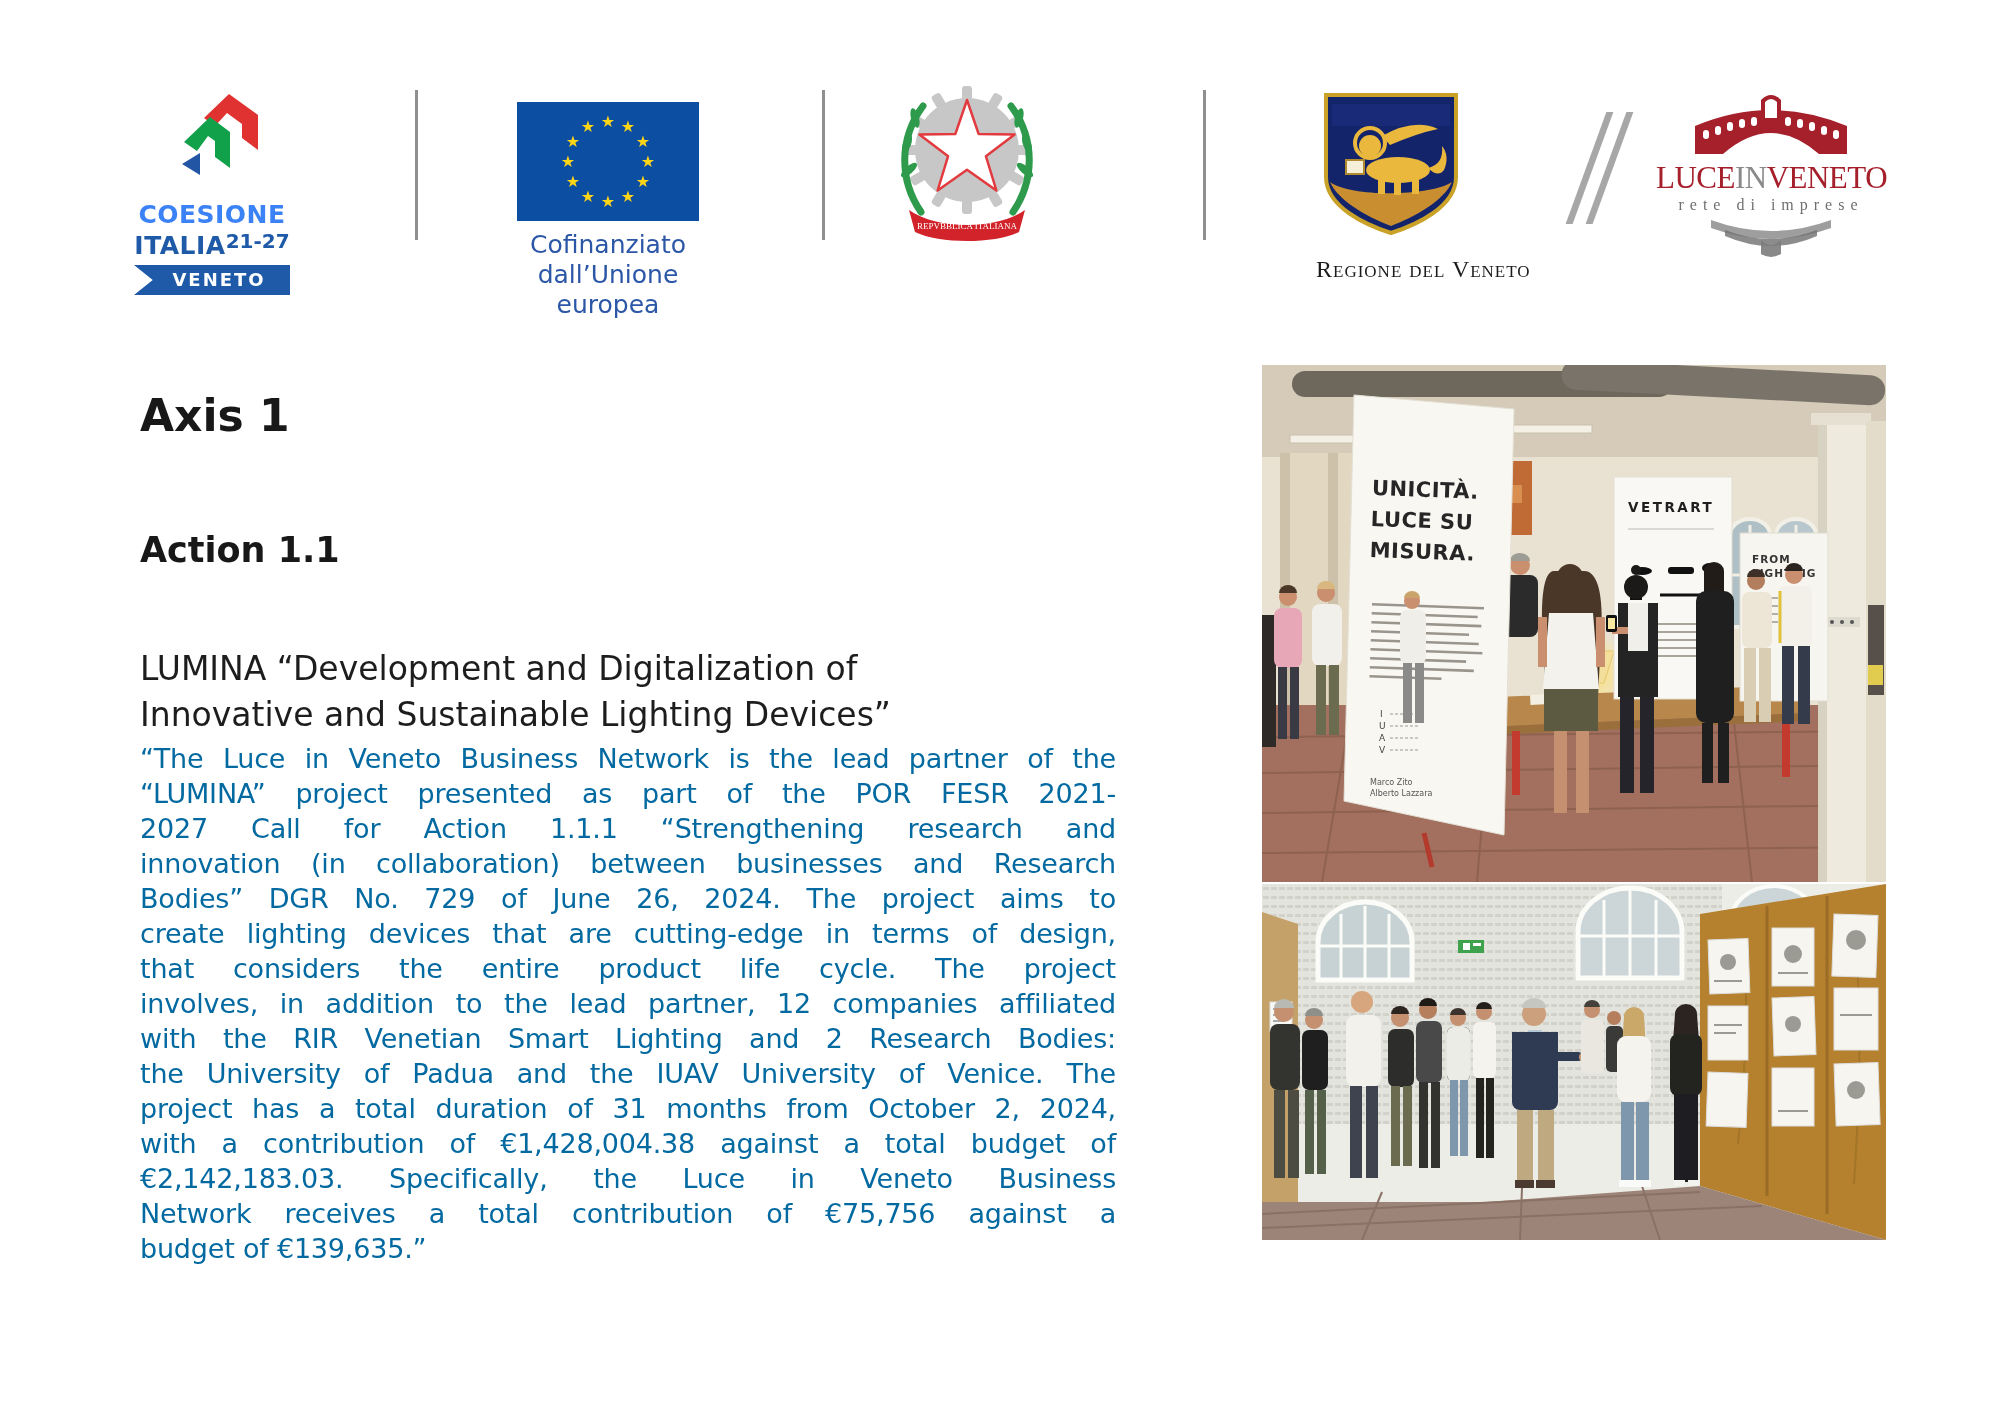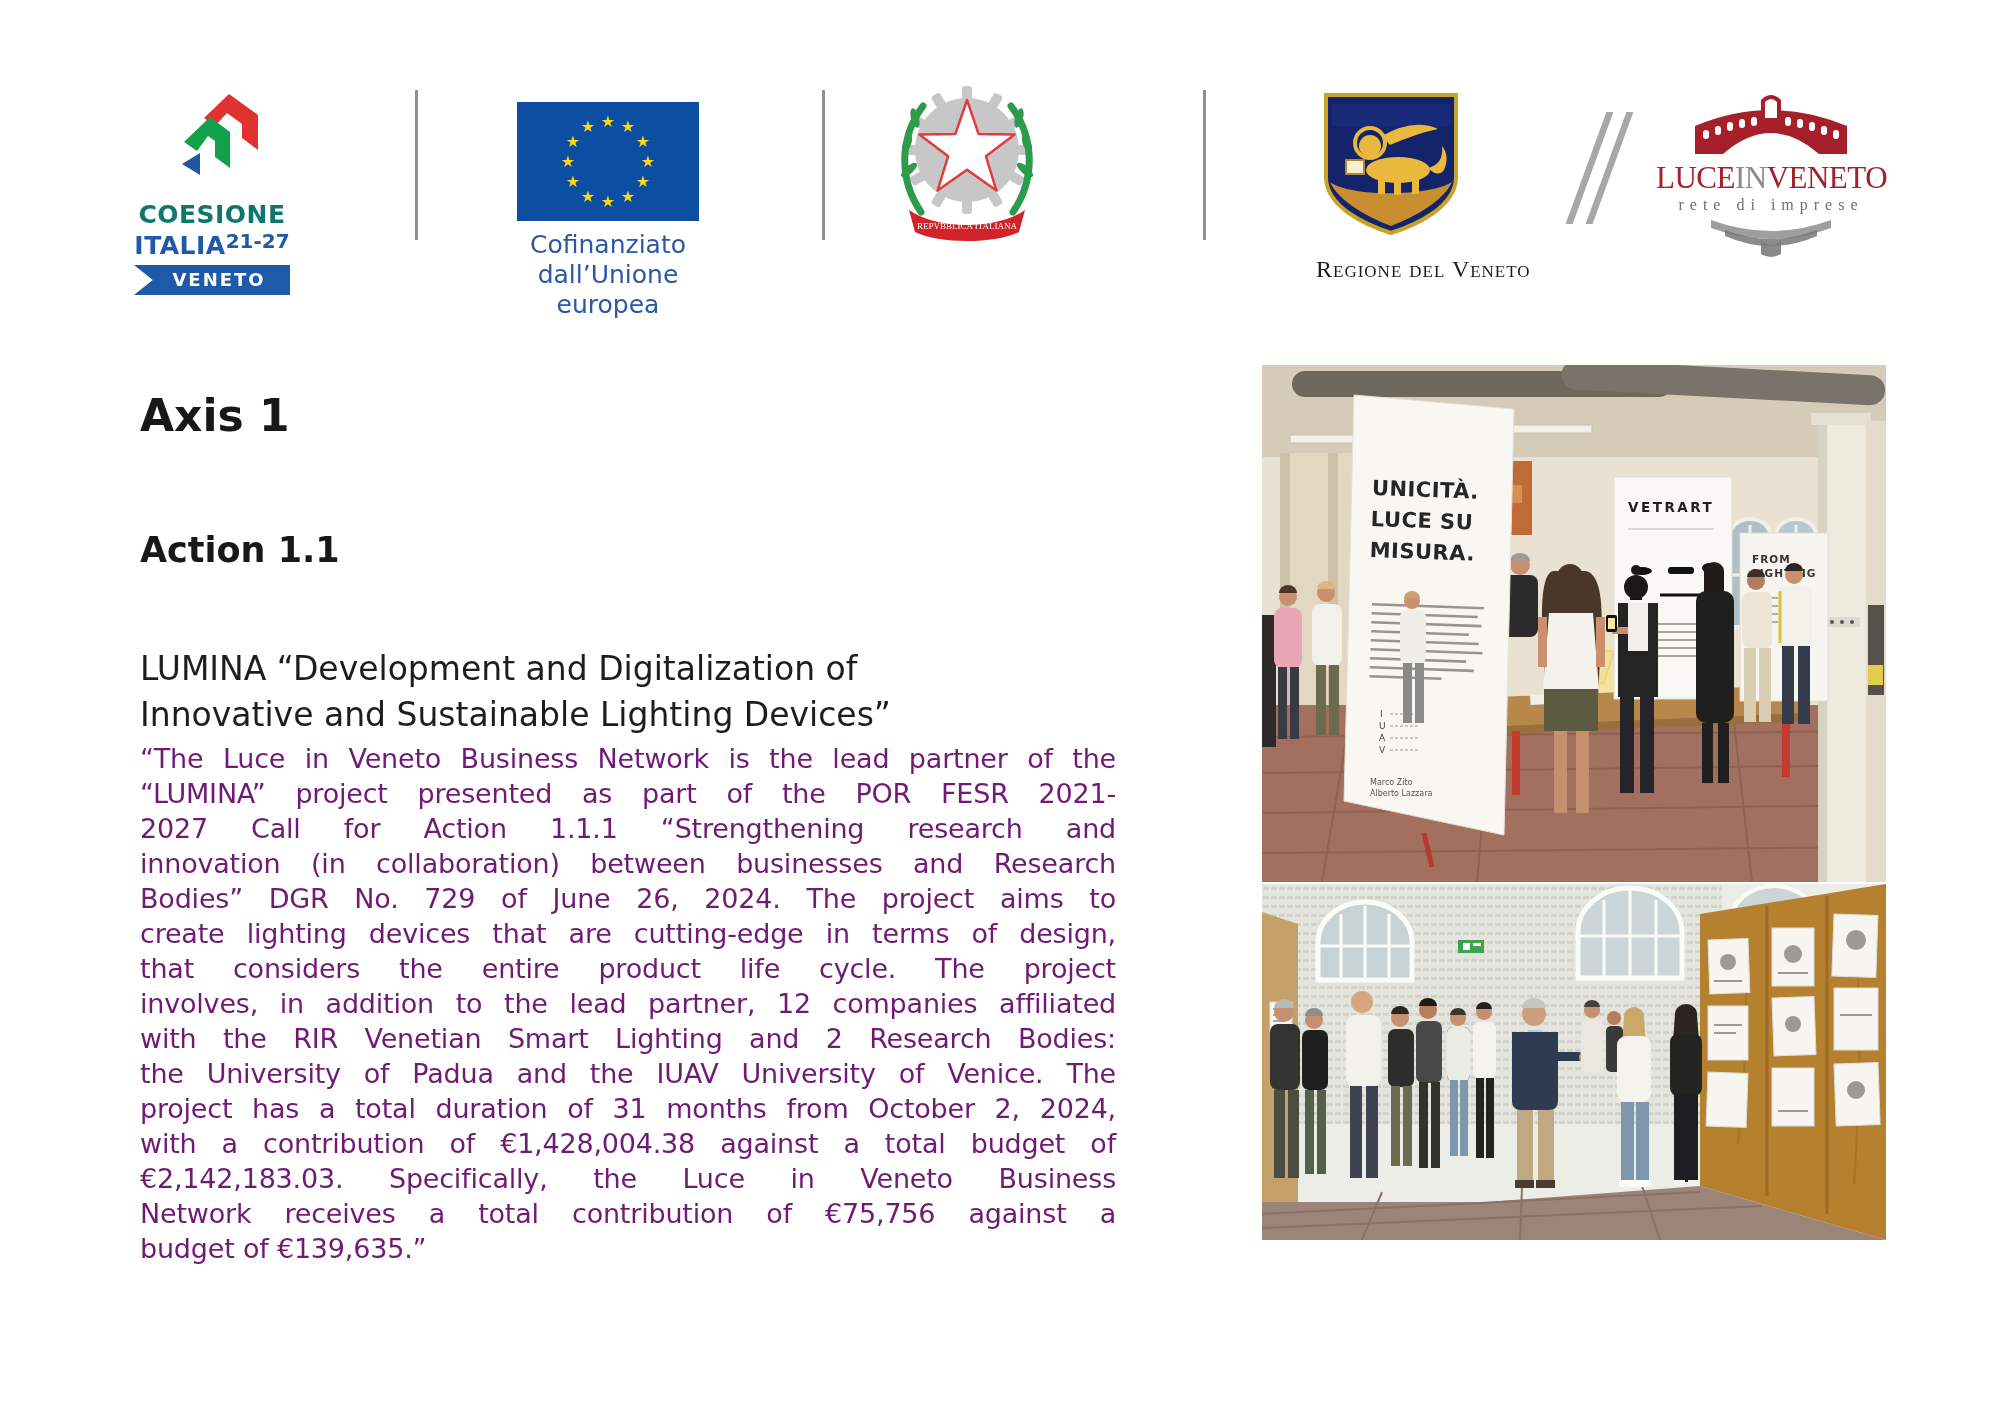--- a/index.html
+++ b/index.html
@@ -7,21 +7,21 @@
        font-family:"DejaVu Sans",sans-serif;color:#1b1b1b;}
   .abs{position:absolute;}
 
   
   .vdiv{position:absolute;top:90px;width:3px;height:150px;background:#8f8f8f;}
   .slashes{position:absolute;left:1586px;top:112px;display:flex;gap:13px;}
   .slashes span{display:block;width:7px;height:112px;background:#a7a7a7;transform:skewX(-20deg);}
 
   .coesione{position:absolute;left:134px;top:82px;width:156px;text-align:center;}
   .coesione .mark{display:block;margin:0 auto;}
-  .co-line1{font-size:25px;font-weight:bold;color:#0f766e;letter-spacing:.5px;margin-top:2px;}
+  .co-line1{font-size:25px;font-weight:bold;color:#3b82f6;letter-spacing:.5px;margin-top:2px;}
   .co-line2{font-size:25px;font-weight:bold;color:#1f5aa9;letter-spacing:.5px;}
   .co-line2 .years{font-size:20px;vertical-align:6px;letter-spacing:0;}
   .co-banner{margin-top:5px;height:30px;background:#1f5aa9;color:#fff;font-size:18px;
              font-weight:bold;letter-spacing:2px;line-height:30px;text-align:center;
              padding-left:14px;clip-path:polygon(0 0,100% 0,100% 100%,0 100%,12% 50%);}
 
   .eu{position:absolute;left:512px;top:102px;width:192px;text-align:center;}
   .eu-cap{margin-top:5px;font-size:25px;line-height:30px;color:#2c57a7;}
 
   .emblem{position:absolute;left:890px;top:70px;}
@@ -35,21 +35,21 @@
   .luce-w1,.luce-w3{color:#a6202c;}
   .luce-w2{color:#8a8a8a;}
   .luce-sub{font-family:"Liberation Serif",serif;font-size:16px;color:#6f6f6f;
             letter-spacing:6px;margin-top:2px;}
 
   
   .h1{position:absolute;left:140px;top:390px;font-size:44px;font-weight:bold;color:#181818;}
   .h2{position:absolute;left:140px;top:530px;font-size:35px;font-weight:bold;color:#181818;}
   .title{position:absolute;left:140px;top:646px;font-size:33px;line-height:46px;color:#1d1d1d;}
   .para{position:absolute;left:140px;top:741px;width:976px;font-size:27px;line-height:35px;
-        color:#701a75;letter-spacing:-.2px;}
+        color:#0369a1;letter-spacing:-.2px;}
   .para-line{text-align:justify;text-align-last:justify;height:35px;overflow:visible;white-space:nowrap;}
   .para-line:last-child{text-align-last:left;}
 
   
   .photo{position:absolute;overflow:hidden;background:#e9e2d2;}
   .photo svg{display:block;}
 </style>
 </head>
 <body>
 

